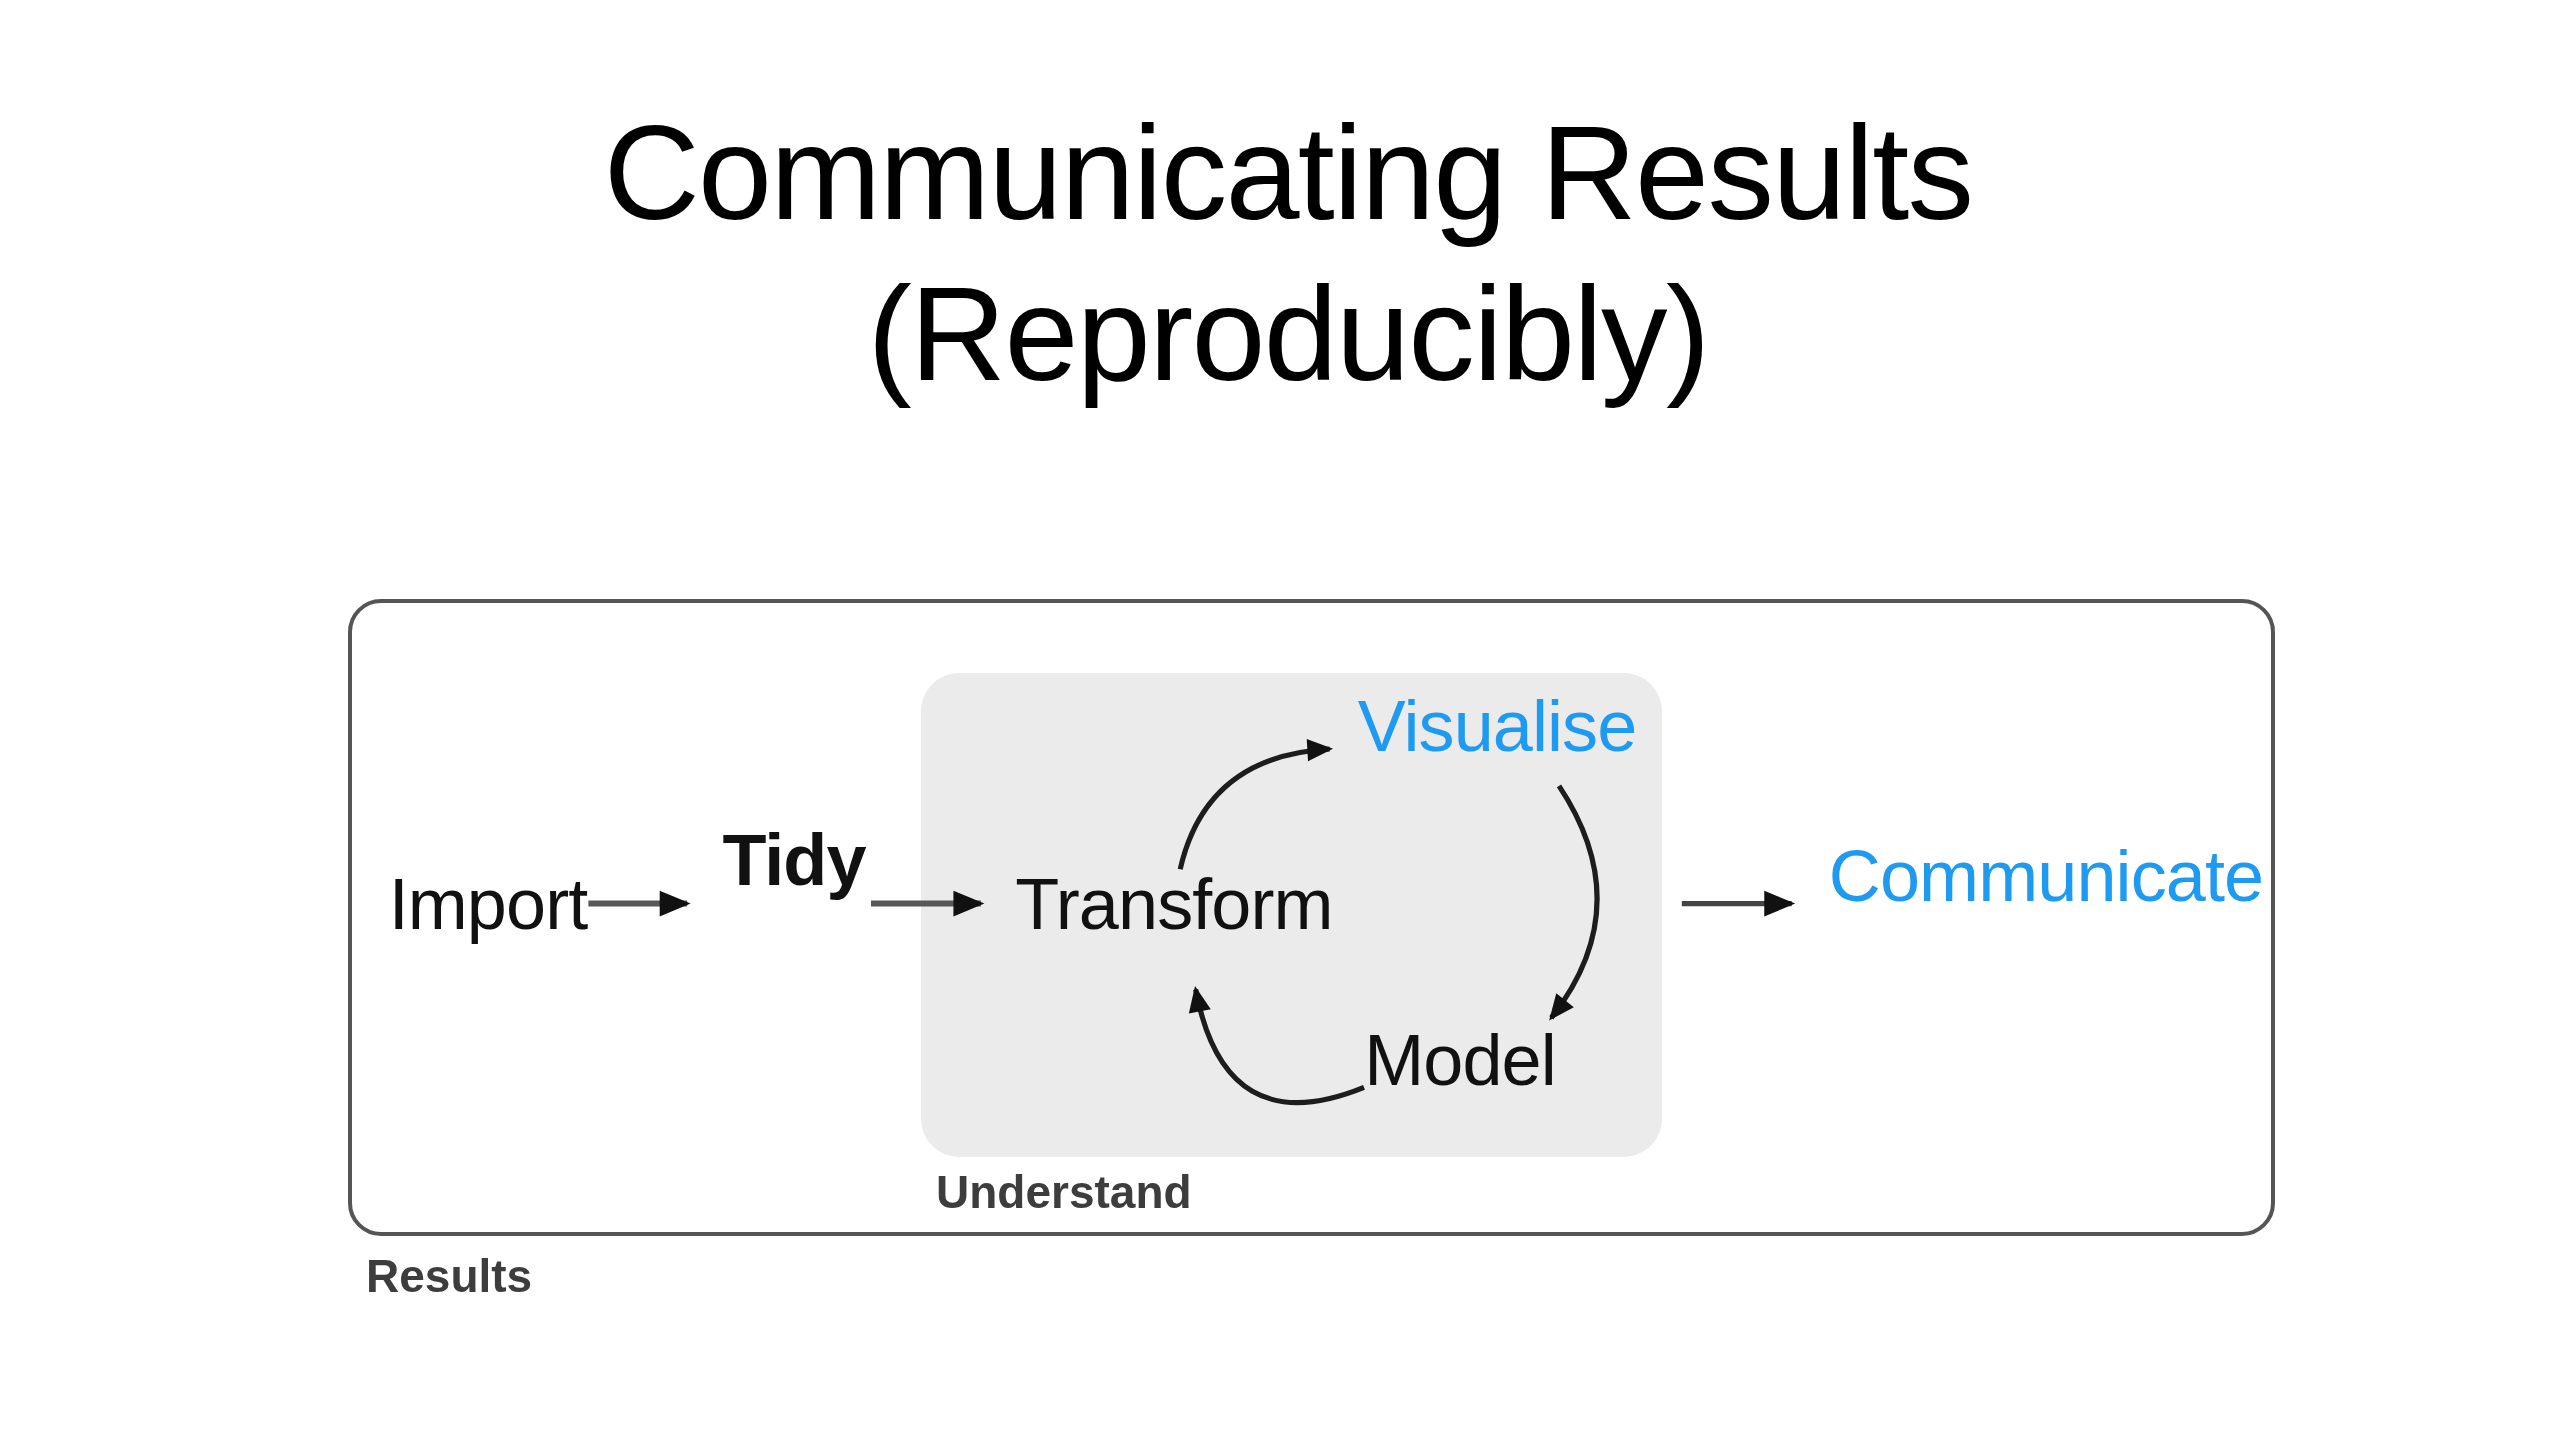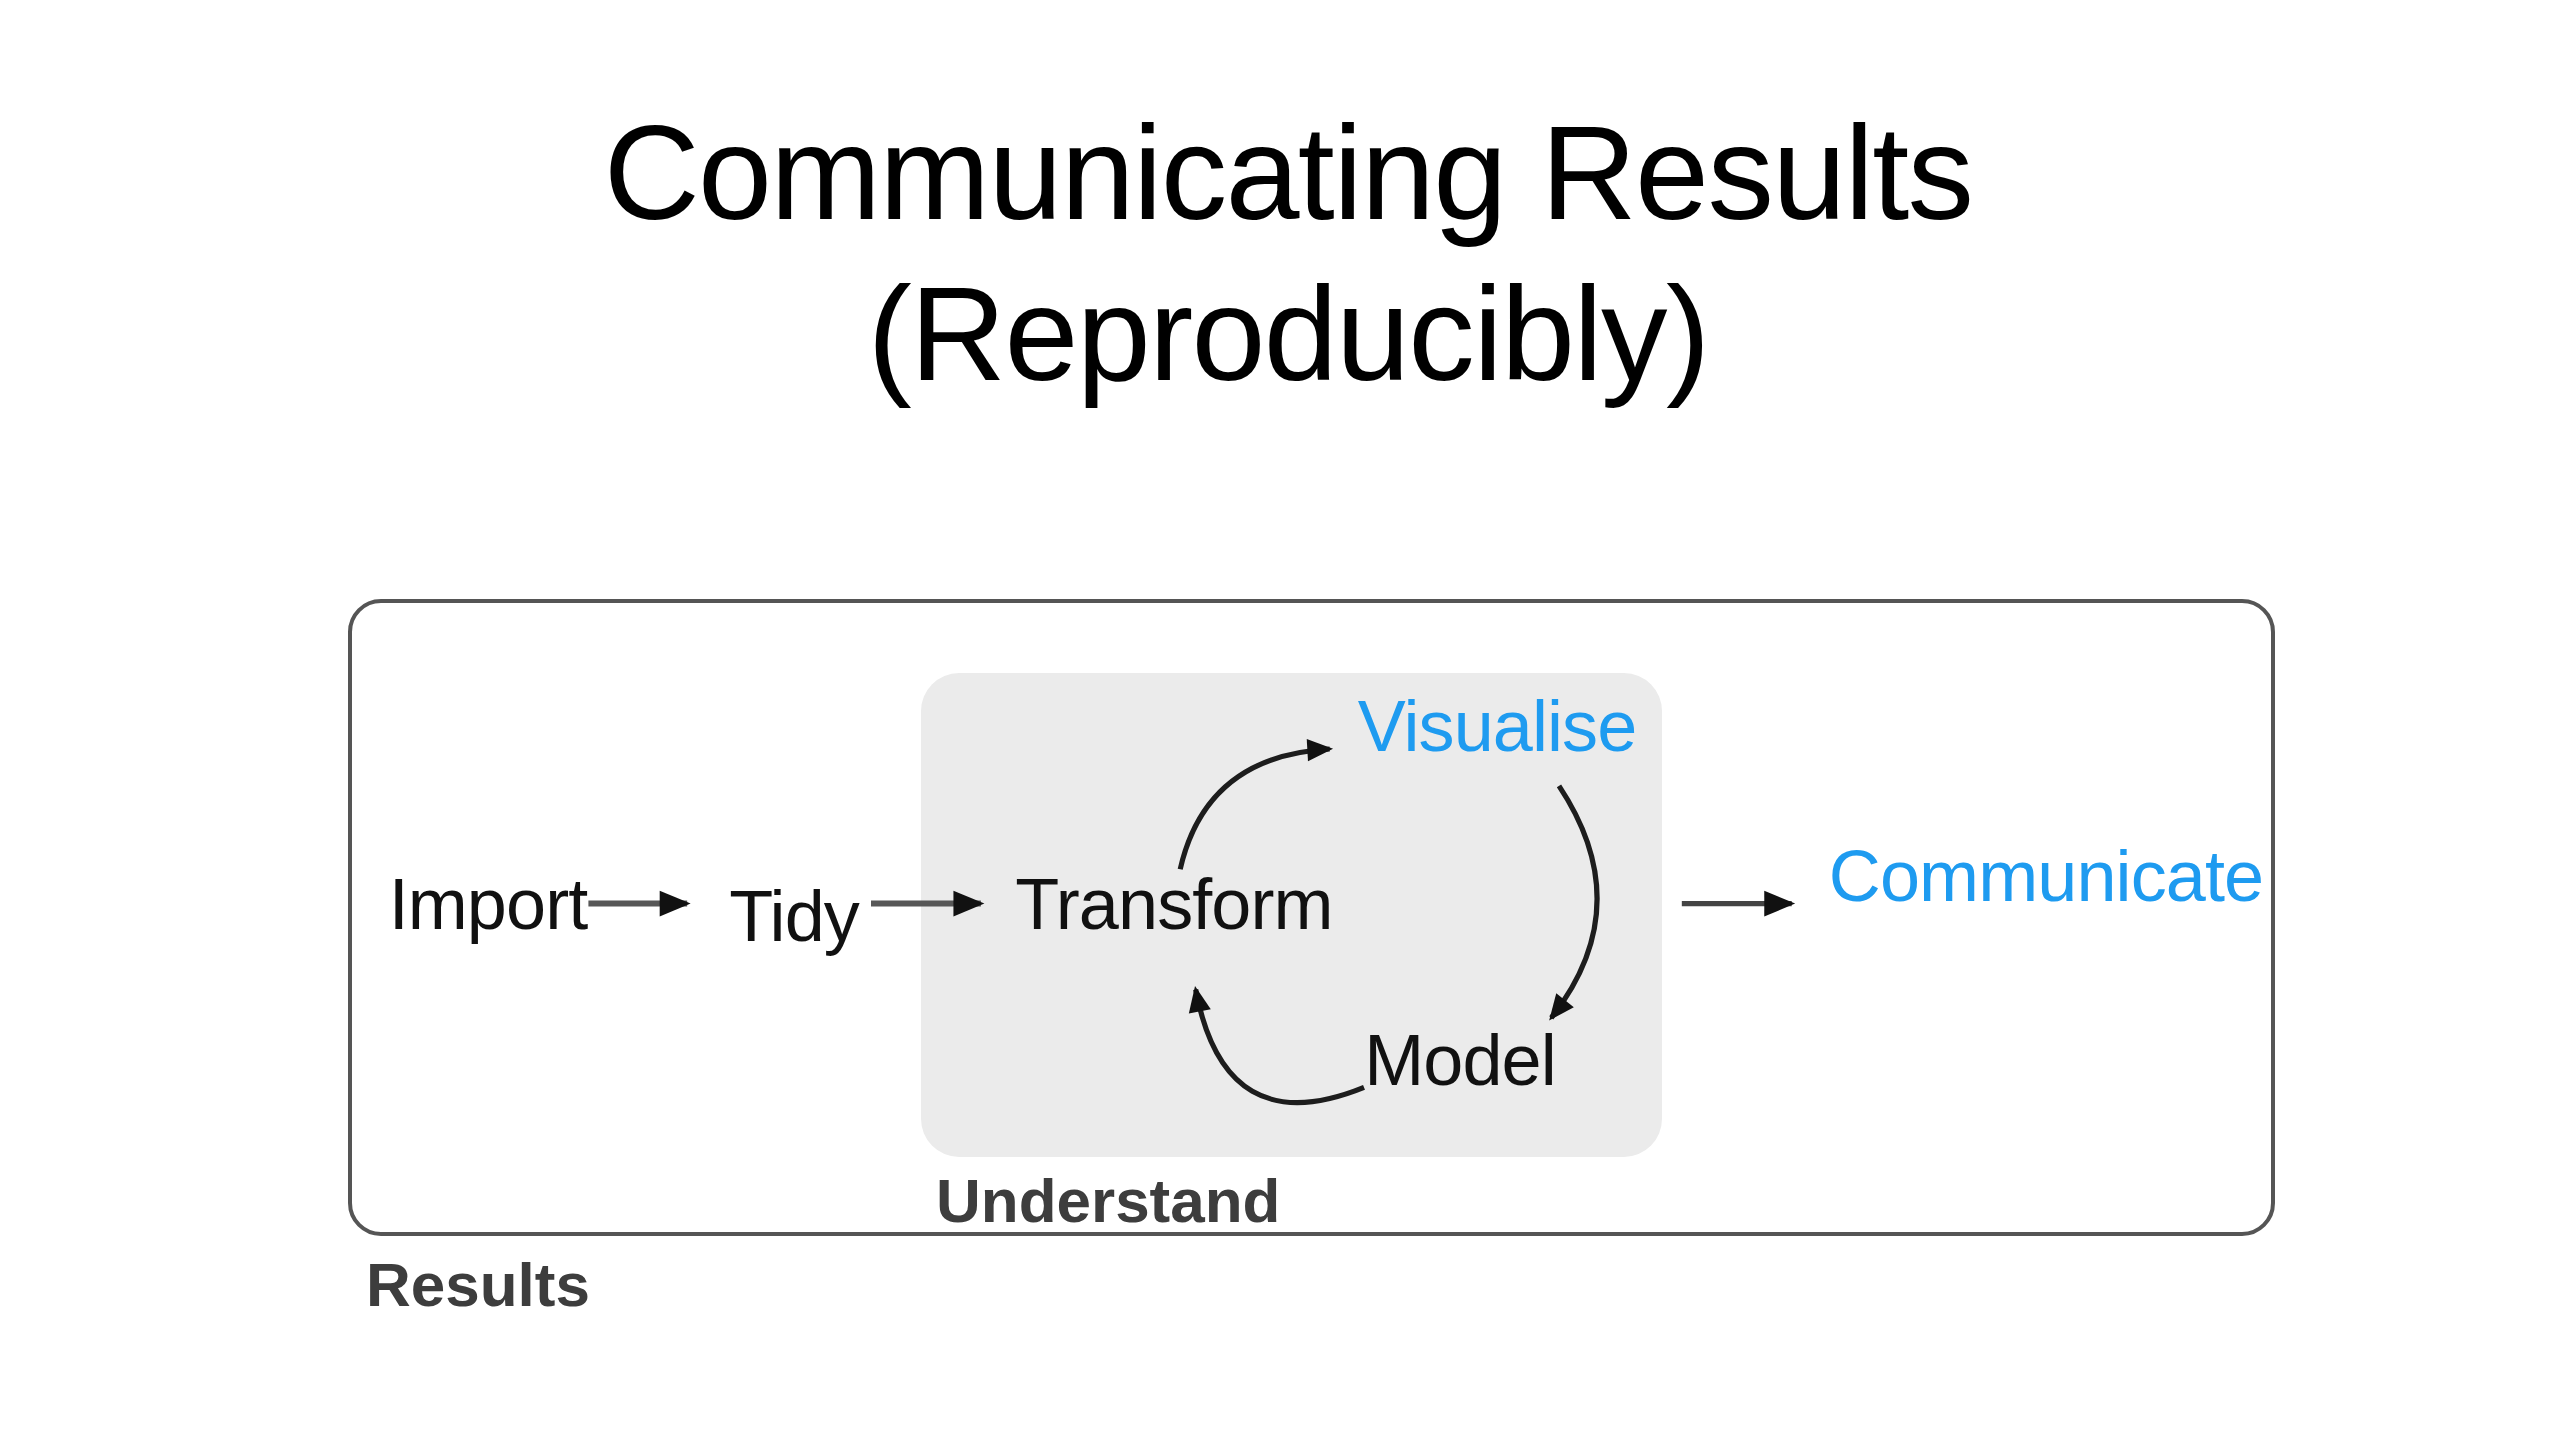--- a/index.html
+++ b/index.html
@@ -70,30 +70,30 @@
     transform: translate(-50%, -50%);
     font-size: 72px;
     line-height: 1;
     color: #111111;
     white-space: nowrap;
     letter-spacing: -0.9px;
   }
   .node.blue { color: #1E9BF0; margin-left: 11px; }
 
   .node-import      { left: 481px;  top: 904px; margin-left: 7px; }
-  .node-tidy        { left: 794px;  top: 916px; }
+  .node-tidy        { left: 794px;  top: 860px; font-weight: bold; }
   .node-transform   { left: 1174px; top: 904px; }
   .node-visualise   { left: 1486px; top: 726px;  }
   .node-model       { left: 1460px; top: 1060px; }
   .node-communicate { left: 2035px; top: 876px; }
 
   
   .group-label {
     position: absolute;
-    font-size: 62px;
+    font-size: 46px;
     font-weight: 700;
     color: #3D3D3D;
     white-space: nowrap;
     letter-spacing: 0px;
   }
   .understand-label { left: 936px; top: 1165px; }
   .program-label    { left: 366px;  top: 1249px; }
 </style>
 </head>
 <body>

